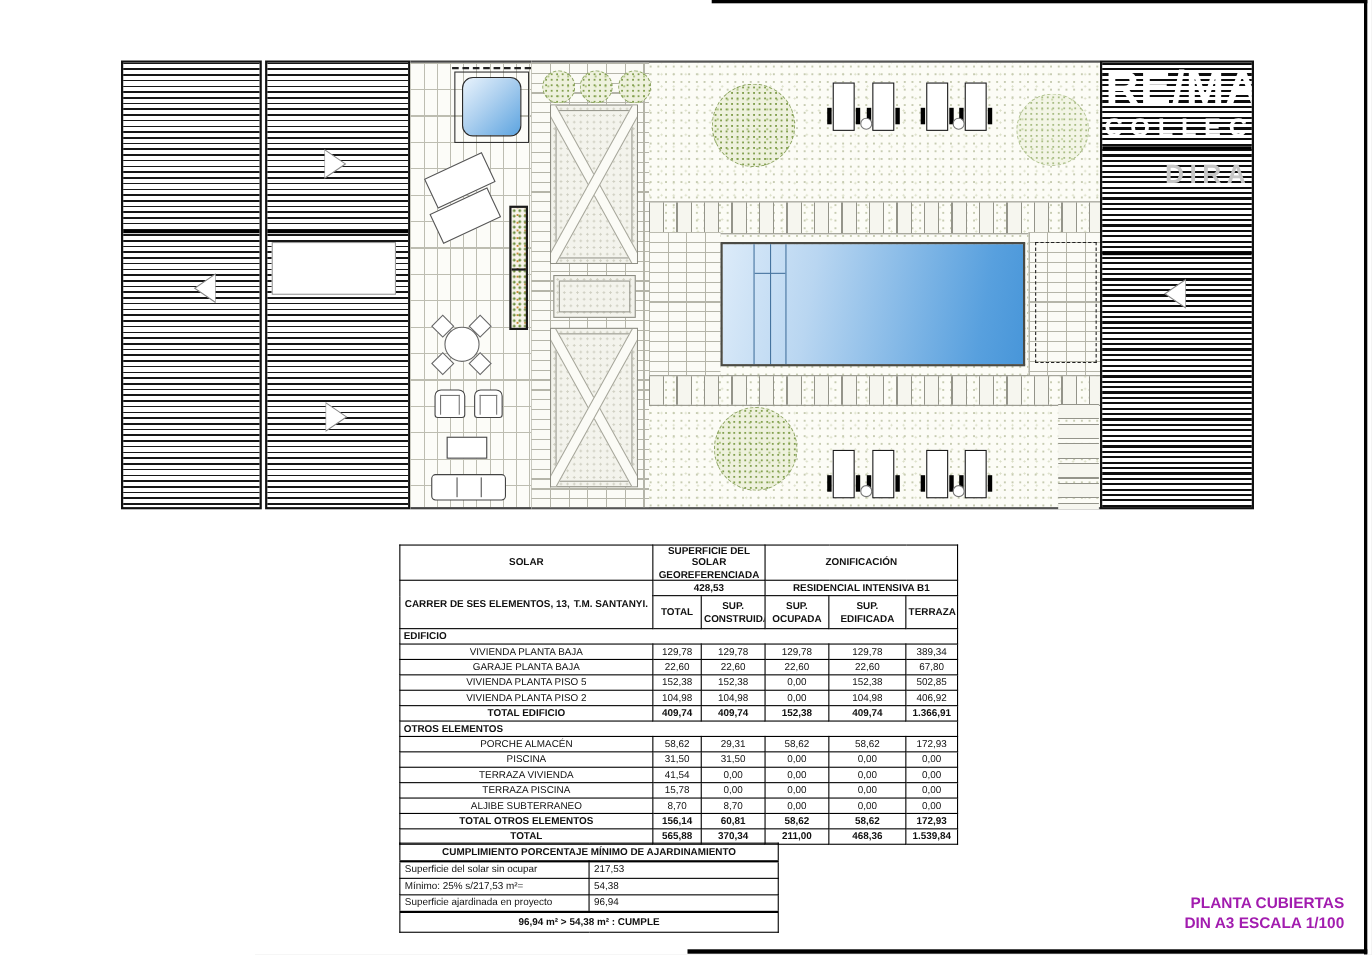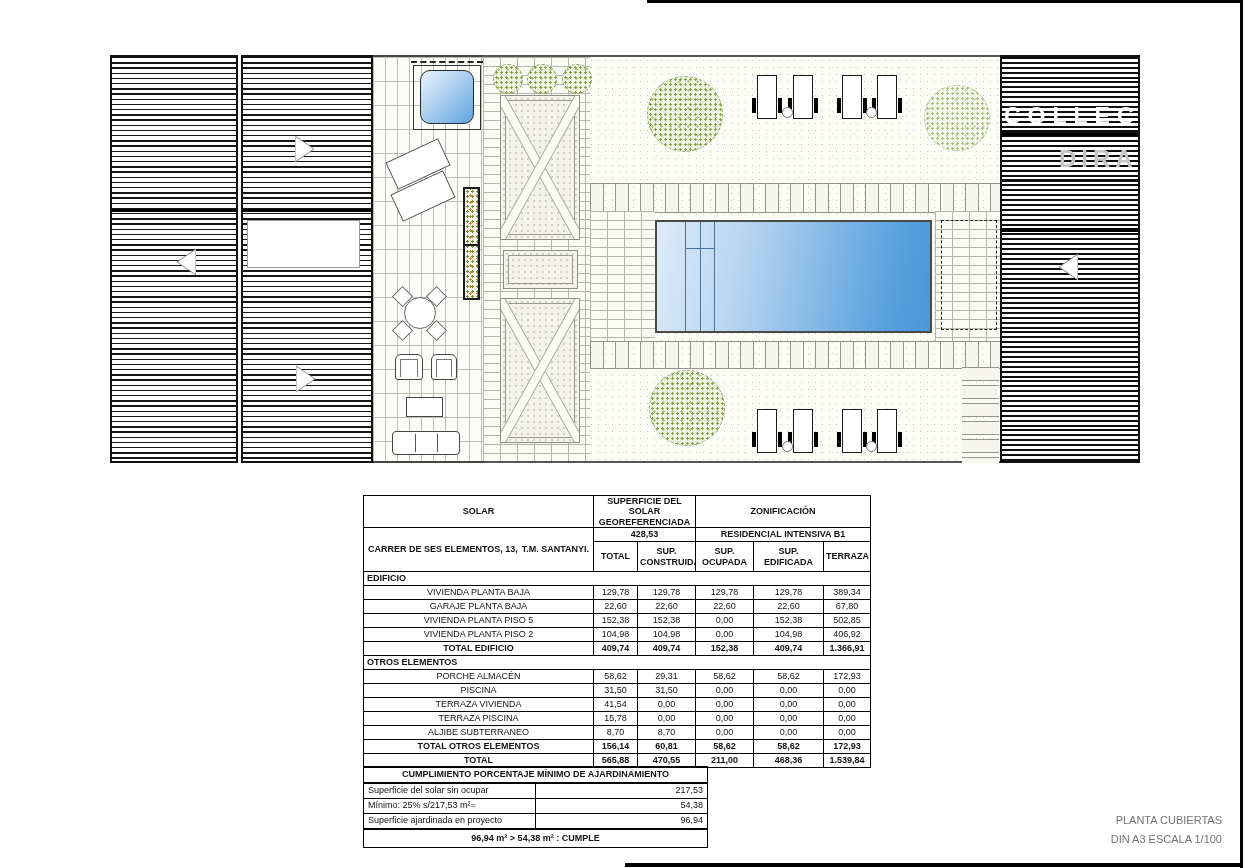--- a/index.html
+++ b/index.html
@@ -103,24 +103,24 @@
   #surfaces-table tr.hrow2 td{height:13px;font-weight:bold;}
   #surfaces-table tr.hrow3 td{height:29px;font-weight:bold;}
   #surfaces-table tr.drow td{height:13px;}
   #surfaces-table tr.srow td{height:13px;text-align:left;font-weight:bold;padding-left:3px;}
   .addr-cell{display:flex;justify-content:space-between;align-items:center;padding:0 4px;font-weight:bold;}
 
   #garden-table{position:absolute;left:363px;top:766px;width:345px;font-size:9px;border:1.5px solid #000;}
   #garden-table td{border:1px solid #000;vertical-align:middle;padding:0 4px;line-height:1.1;}
   #garden-table tr.gh td{height:15px;text-align:center;font-weight:bold;border-bottom:2px solid #000;}
   #garden-table tr.gr td{height:14px;}
-  #garden-table tr.gr td.val{text-align:right;width:52px;}
+  #garden-table tr.gr td.val{text-align:left;width:52px;}
   #garden-table tr.gf td{height:17px;text-align:center;font-weight:bold;border-top:2px solid #000;}
 
-  .title-block{left:980px;top:811px;width:242px;text-align:right;font-weight:normal;font-size:11px;line-height:19px;color:#737373;}
+  .title-block{left:980px;top:811px;width:242px;text-align:right;font-weight:bold;font-size:14px;line-height:19px;color:#a21caf;}
 </style>
 </head>
 <body>
 
 <div id="canvas">
 
   <div class="abs frame-top"></div>
   <div class="abs frame-right"></div>
   <div class="abs frame-bottom"></div>
 
@@ -230,20 +230,21 @@
         </div>
       <div class="abs sunbed" style="left:394px;top:352px;">
           <i class="l"></i>
           <i class="r"></i>
         </div>
       <div class="abs side-table" style="left:383px;top:384px;"></div>
       <div class="abs paver-col" style="left:479px;top:310px;width:37px;height:96px;"></div>
     </div>
 
     <div class="abs roof-panel hatch-dense" style="left:890px;top:0;width:140px;height:408px;overflow:hidden;">
+      <div class="abs wm wm1" style="left:3px;top:2px;">RE/MA</div>
       <div class="abs wm wm2" style="left:2px;top:48px;">COLLECT</div>
       <div class="abs ridge" style="top:76px;"></div>
       <div class="abs wm wm3" style="left:57px;top:90px;">DIRAC</div>
       <div class="abs ridge" style="top:172px;"></div>
       <svg class="abs slope-arrow" style="left:56px;top:196px;" viewBox="0 0 20 28">
         <polygon points="20,1 1,14 20,27" fill="#fff" stroke="#888" stroke-width="1"></polygon>
       </svg>
     </div>
   </div>
 
@@ -379,21 +380,21 @@
       <td>TOTAL OTROS ELEMENTOS</td>
       <td>156,14</td>
           <td>60,81</td>
       <td>58,62</td>
           <td>58,62</td>
       <td>172,93</td>
     </tr>
     <tr class="drow b">
       <td>TOTAL</td>
       <td>565,88</td>
-          <td>470,55</td>
+          <td>370,34</td>
       <td>211,00</td>
           <td>468,36</td>
       <td>1.539,84</td>
     </tr>
   </tbody>
     </table>
 
   <table id="garden-table">
     <tbody>
         <tr class="gh">

